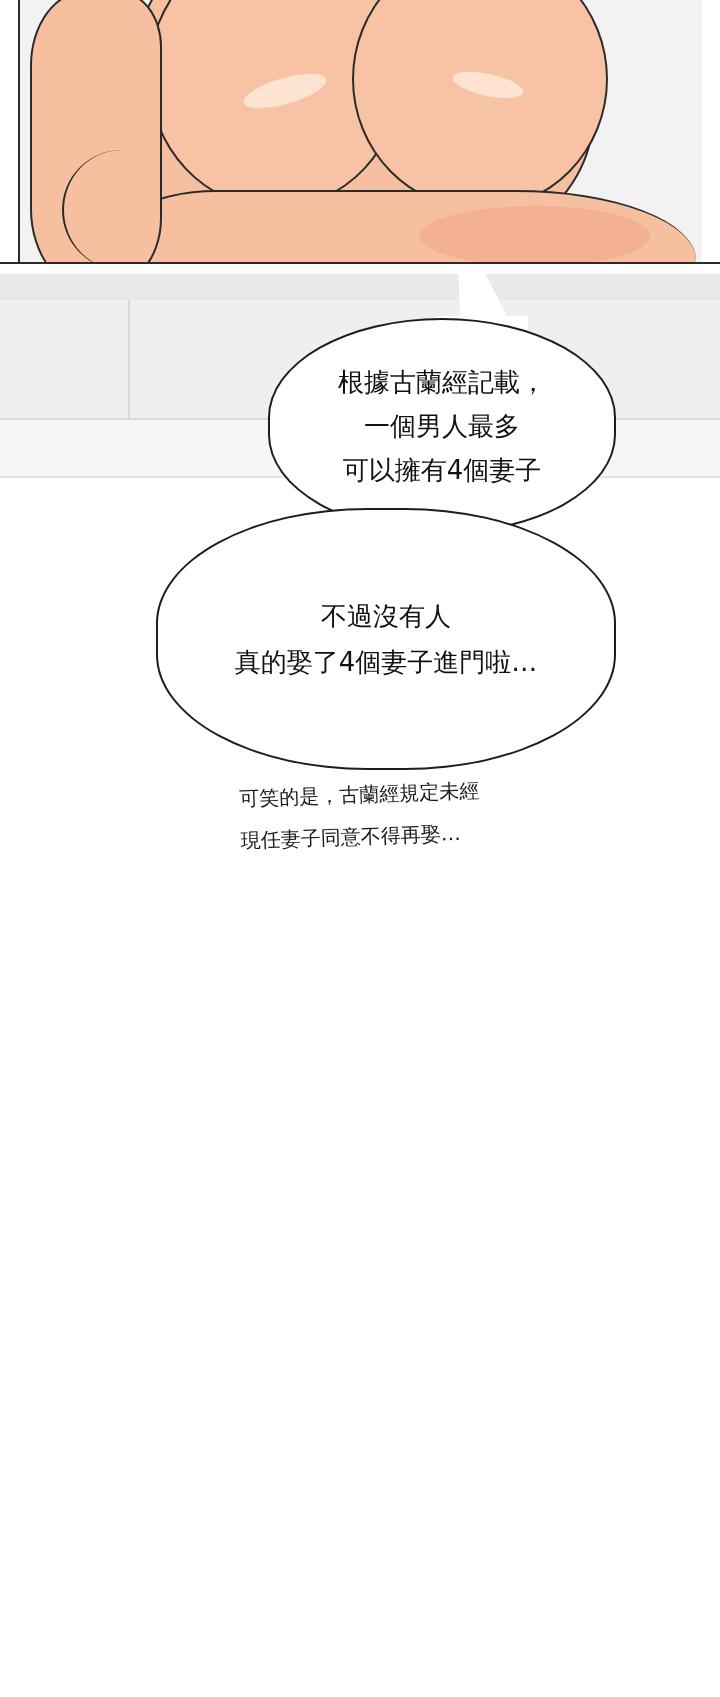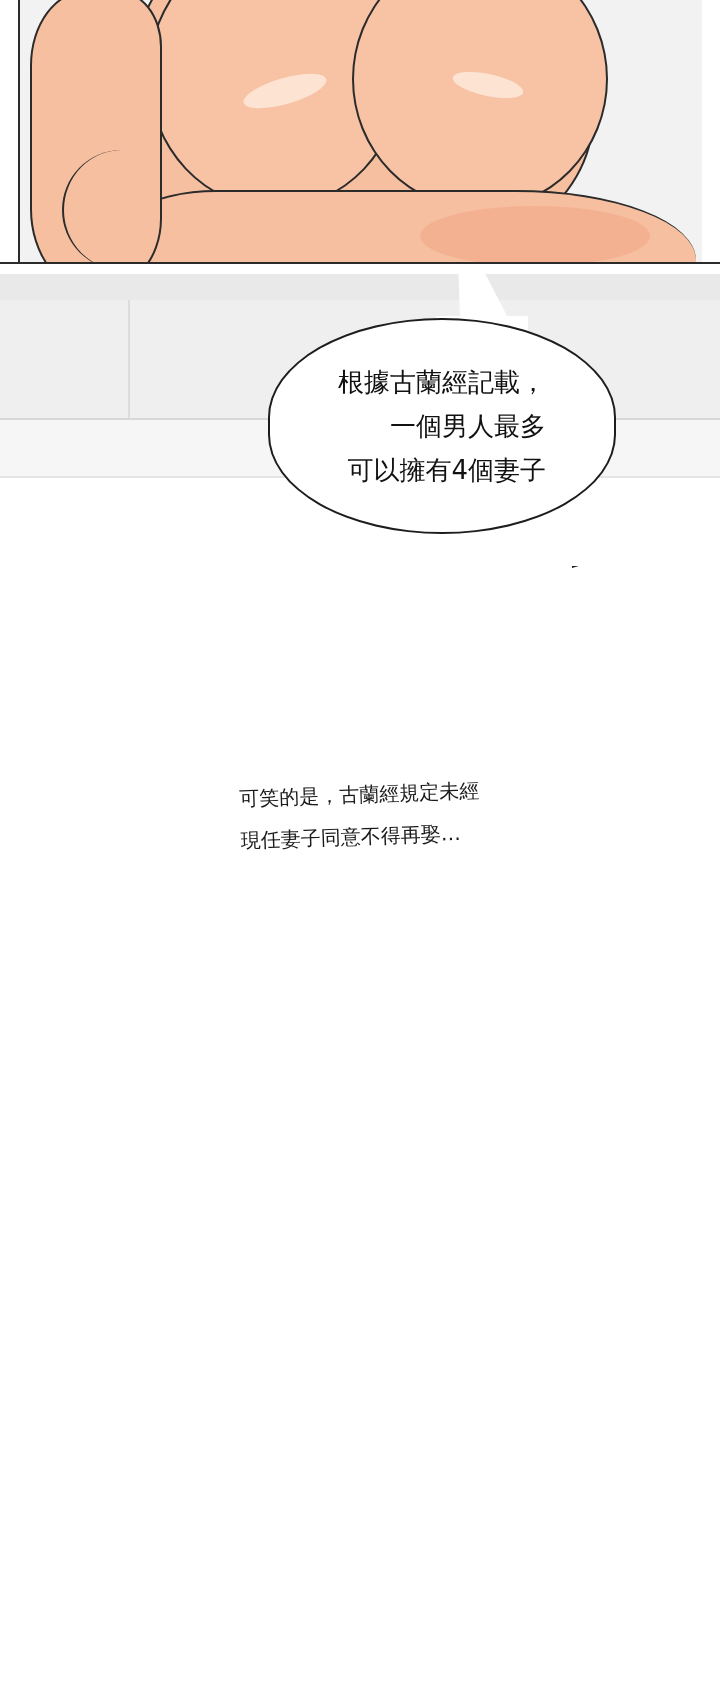--- a/index.html
+++ b/index.html
@@ -204,21 +204,21 @@
 
   
   .bubble {
     position: absolute;
     background: #ffffff;
     border: 2px solid #1d1d1d;
     box-sizing: border-box;
     display: flex;
     align-items: center;
     justify-content: center;
-    text-align: right;
+    text-align: center;
   }
   .bubble-text {
     font-family: "DejaVu Sans", "Liberation Sans", sans-serif;
     color: #111111;
     white-space: pre-line;
   }
   .bubble-1 {
     left: 268px;
     top: 318px;
     width: 348px;
@@ -329,17 +329,21 @@
 
   <div class="bubble bubble-1">
     <div class="bubble-text">根據古蘭經記載，
 一個男人最多
 可以擁有4個妻子</div>
   </div>
 
   <div class="tail-2"></div>
   <div class="tail-2-cover"></div>
 
+  <div class="bubble bubble-2">
+    <div class="bubble-text">不過沒有人
+真的娶了4個妻子進門啦…</div>
+  </div>
 
   <div class="narration">可笑的是，古蘭經規定未經
 現任妻子同意不得再娶…</div>
 
 </div>
 
 </body></html>

